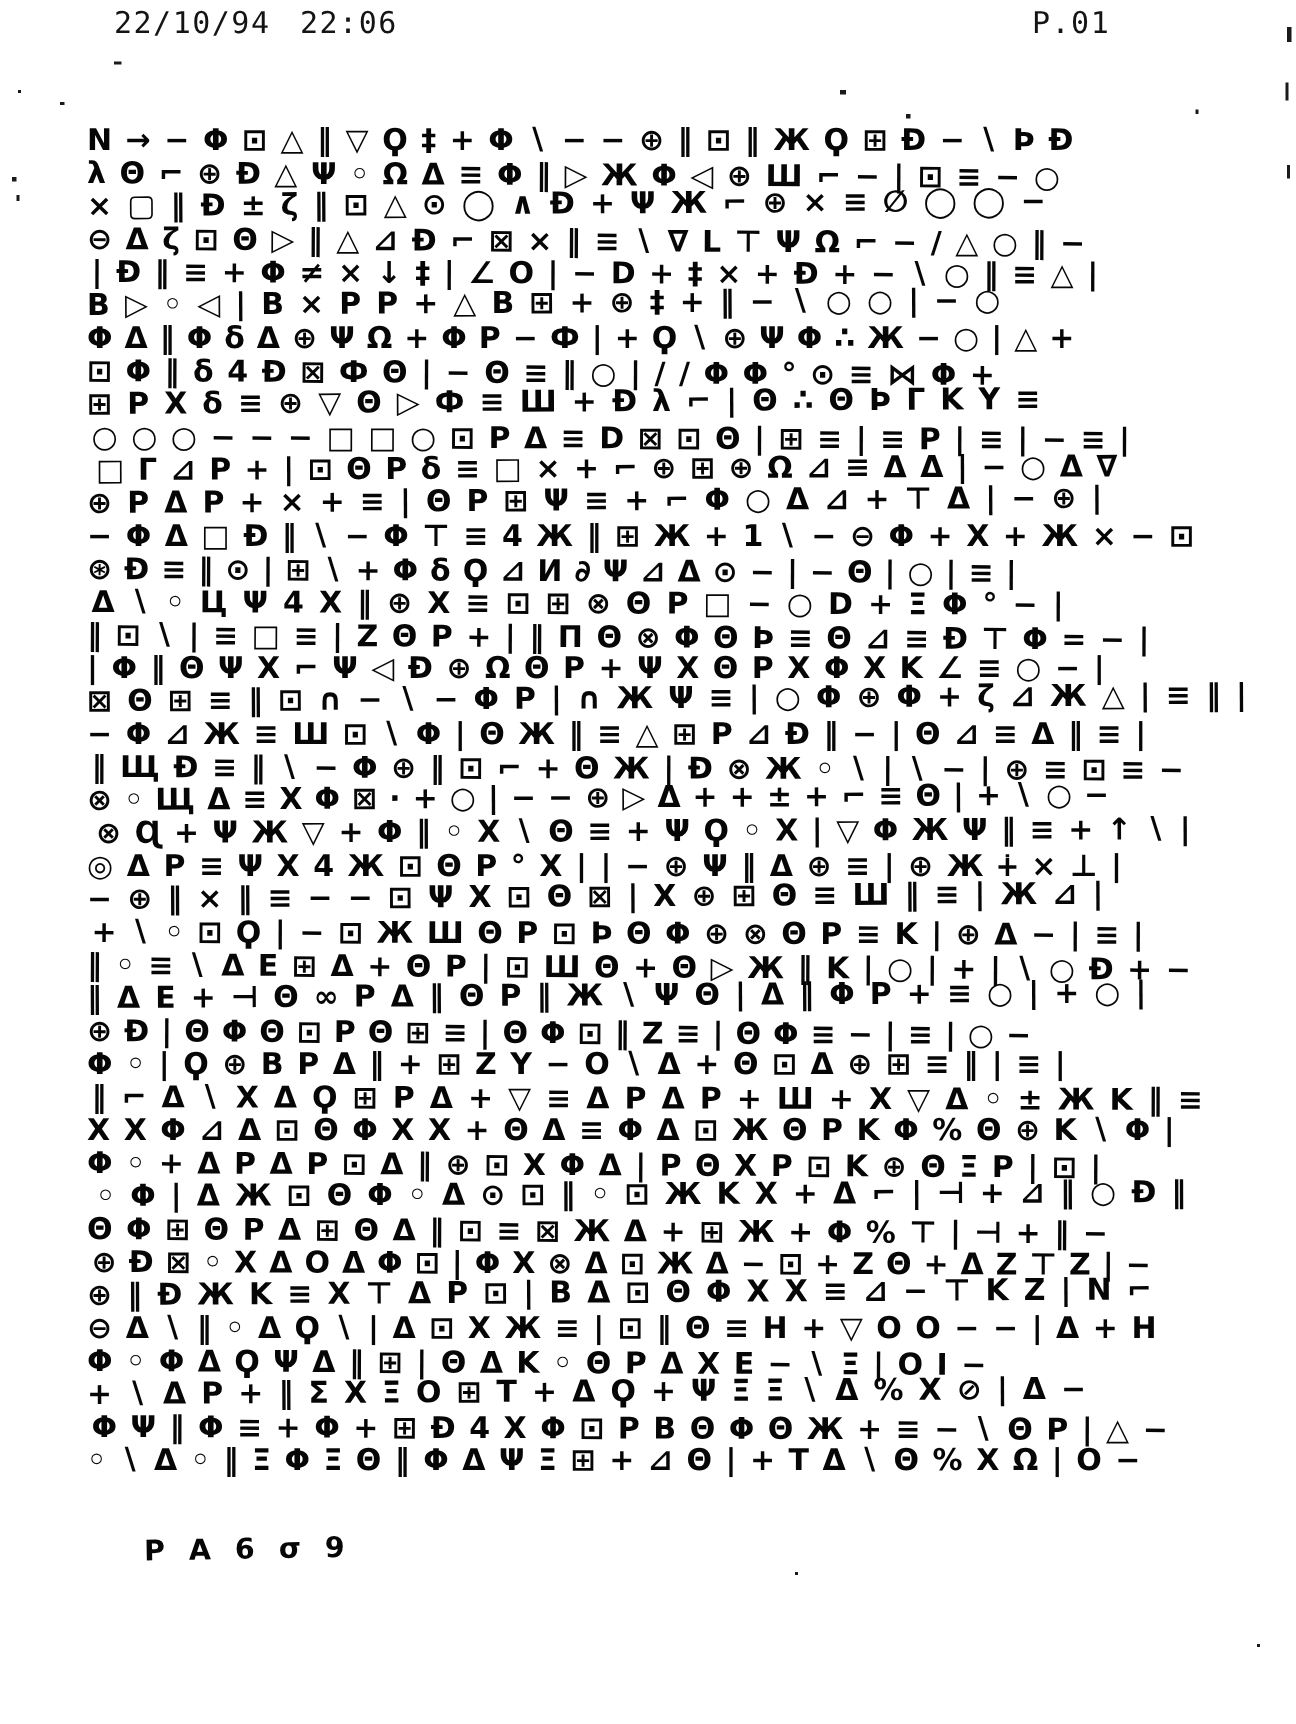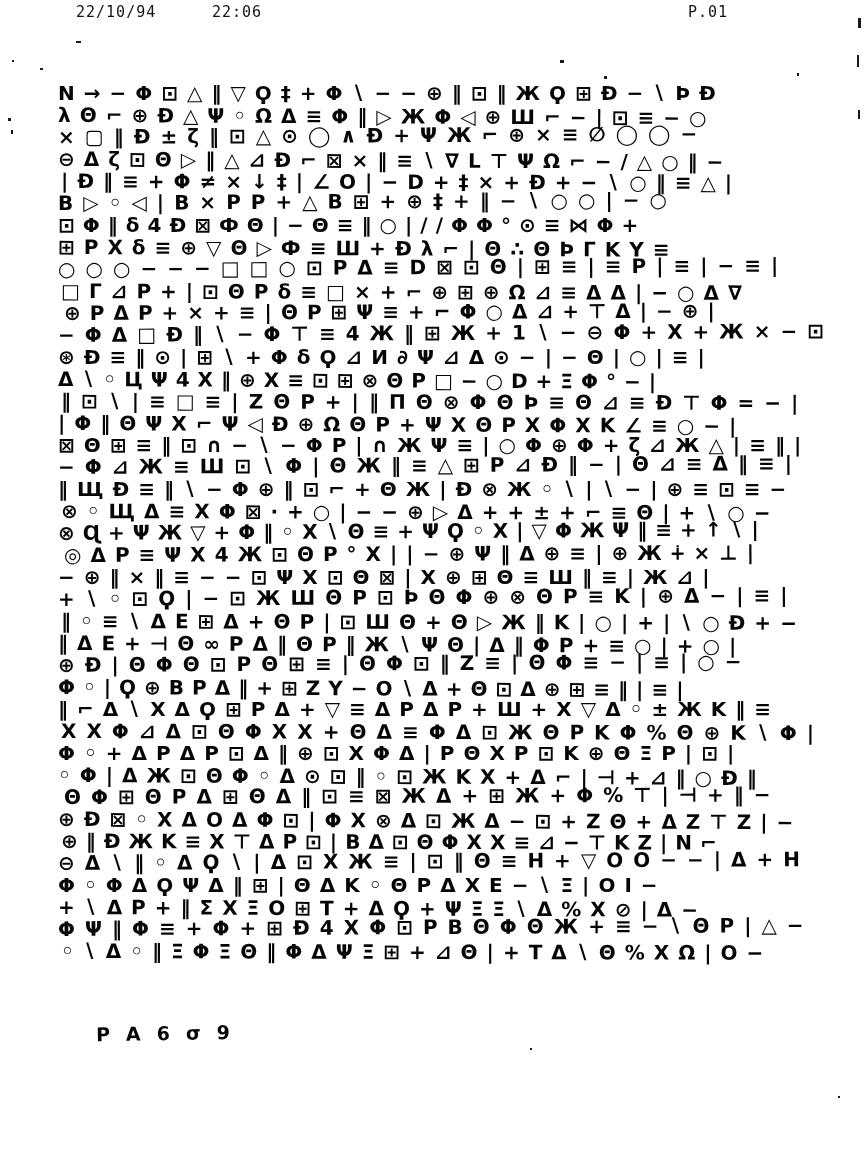--- a/index.html
+++ b/index.html
@@ -16,26 +16,26 @@
     color: #000;
   }
   
   .fax-header {
     position: absolute;
     top: 3px;
     left: 0;
     width: 776px;
     height: 20px;
     font-family: "DejaVu Sans Mono", monospace;
-    font-size: 15px;
+    font-size: 20px;
     letter-spacing: 1px;
     color: #141414;
   }
   .fax-date  { position: absolute; left: 76px;  top: 0; }
-  .fax-time  { position: absolute; left: 212px; top: 0; }
+  .fax-time  { position: absolute; left: 200px; top: 0; }
   .fax-page  { position: absolute; left: 688px; top: 0; }
 
   
   .glyph-block {
     position: absolute;
     left: 58px;
     top: 82px;
     width: 770px;
   }
   .glyph-row {
@@ -95,20 +95,21 @@
   <span class="fax-page">P.01</span>
 </div>
 
 <div class="glyph-block">
     <div class="glyph-row">N→−Φ⊡△‖▽Ϙ‡+Φ∖−−⊕‖⊡‖ЖϘ⊞Ð−∖ÞÐ</div>
     <div class="glyph-row">λΘ⌐⊕Ð△Ψ◦ΩΔ≡Φ‖▷ЖΦ◁⊕Ш⌐−|⊡≡−○</div>
     <div class="glyph-row">×▢‖Ð±ζ‖⊡△⊙◯∧Ð+ΨЖ⌐⊕×≡∅◯◯−</div>
     <div class="glyph-row">⊖Δζ⊡Θ▷‖△⊿Ð⌐⊠×‖≡∖∇L⊤ΨΩ⌐−∕△○‖−</div>
     <div class="glyph-row">|Ð‖≡+Φ≠×↓‡|∠Ο|−D+‡×+Ð+−∖○‖≡△|</div>
     <div class="glyph-row">Β▷◦◁|Β×ΡΡ+△Β⊞+⊕‡+‖−∖○○|−○</div>
+    <div class="glyph-row">ΦΔ‖ΦδΔ⊕ΨΩ+ΦΡ−Ф|+Ϙ∖⊕ΨΦ∴Ж−○|△+</div>
     <div class="glyph-row">⊡Φ‖δ4Ð⊠ФΘ|−Θ≡‖○|∕∕ΦΦ°⊙≡⋈Φ+</div>
     <div class="glyph-row">⊞ΡΧδ≡⊕▽Θ▷Ф≡Ш+Ðλ⌐|Θ∴ΘÞΓΚΥ≡</div>
     <div class="glyph-row">○○○−−−□□○⊡ΡΔ≡D⊠⊡Θ|⊞≡|≡Ρ|≡|−≡|</div>
     <div class="glyph-row">□Γ⊿Ρ+|⊡ΘΡδ≡□×+⌐⊕⊞⊕Ω⊿≡ΔΔ|−○Δ∇</div>
     <div class="glyph-row">⊕ΡΔΡ+×+≡|ΘΡ⊞Ψ≡+⌐Φ○Δ⊿+⊤Δ|−⊕|</div>
     <div class="glyph-row">−ΦΔ□Ð‖∖−Φ⊤≡4Ж‖⊞Ж+1∖−⊖Φ+Χ+Ж×−⊡</div>
     <div class="glyph-row">⊛Ð≡‖⊙|⊞∖+ΦδϘ⊿И∂Ψ⊿Δ⊙−|−Θ|○|≡|</div>
     <div class="glyph-row">Δ∖◦ЦΨ4Χ‖⊕Χ≡⊡⊞⊗ΘΡ□−○D+ΞΦ°−|</div>
     <div class="glyph-row">‖⊡∖|≡□≡|ΖΘΡ+|‖ΠΘ⊗ΦΘÞ≡Θ⊿≡Ð⊤Φ=−|</div>
     <div class="glyph-row">|Φ‖ΘΨΧ⌐Ψ◁Ð⊕ΩΘΡ+ΨΧΘΡΧΦΧΚ∠≡○−|</div>

